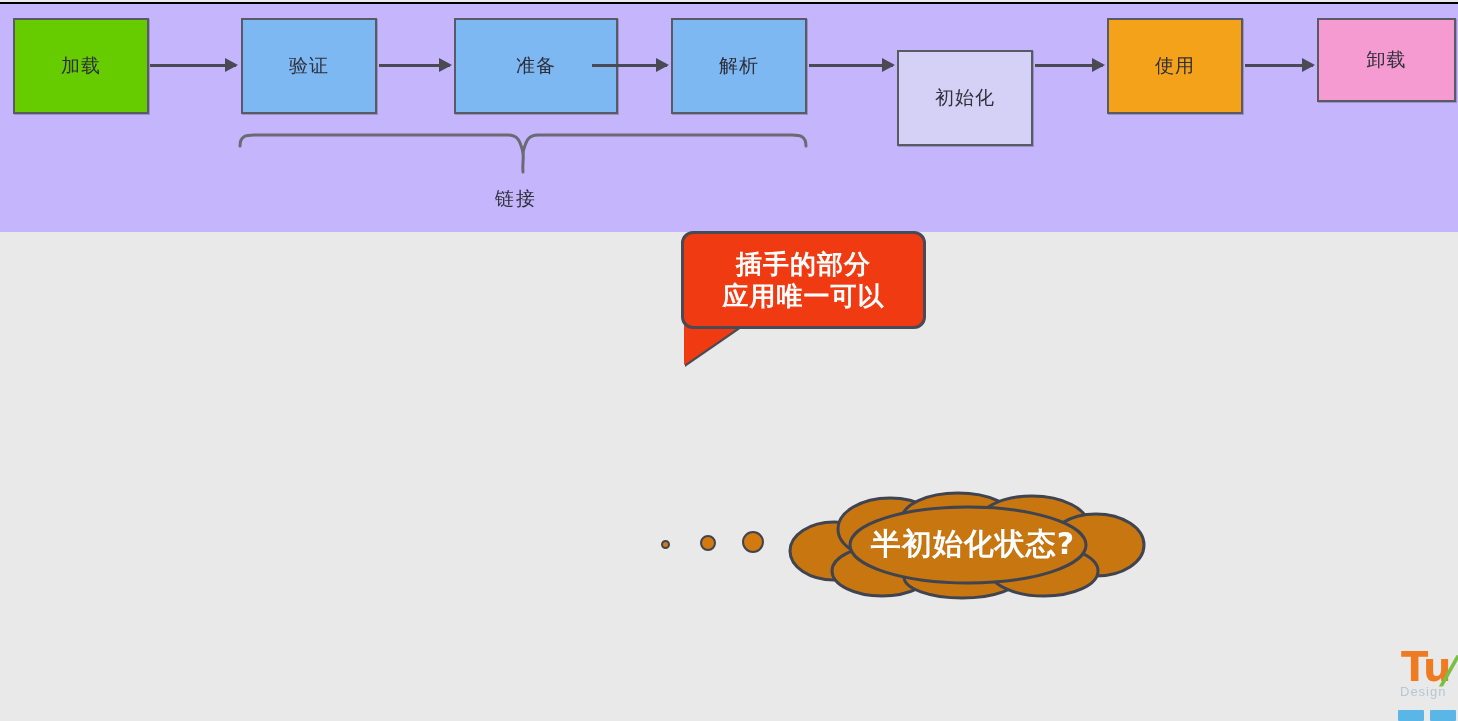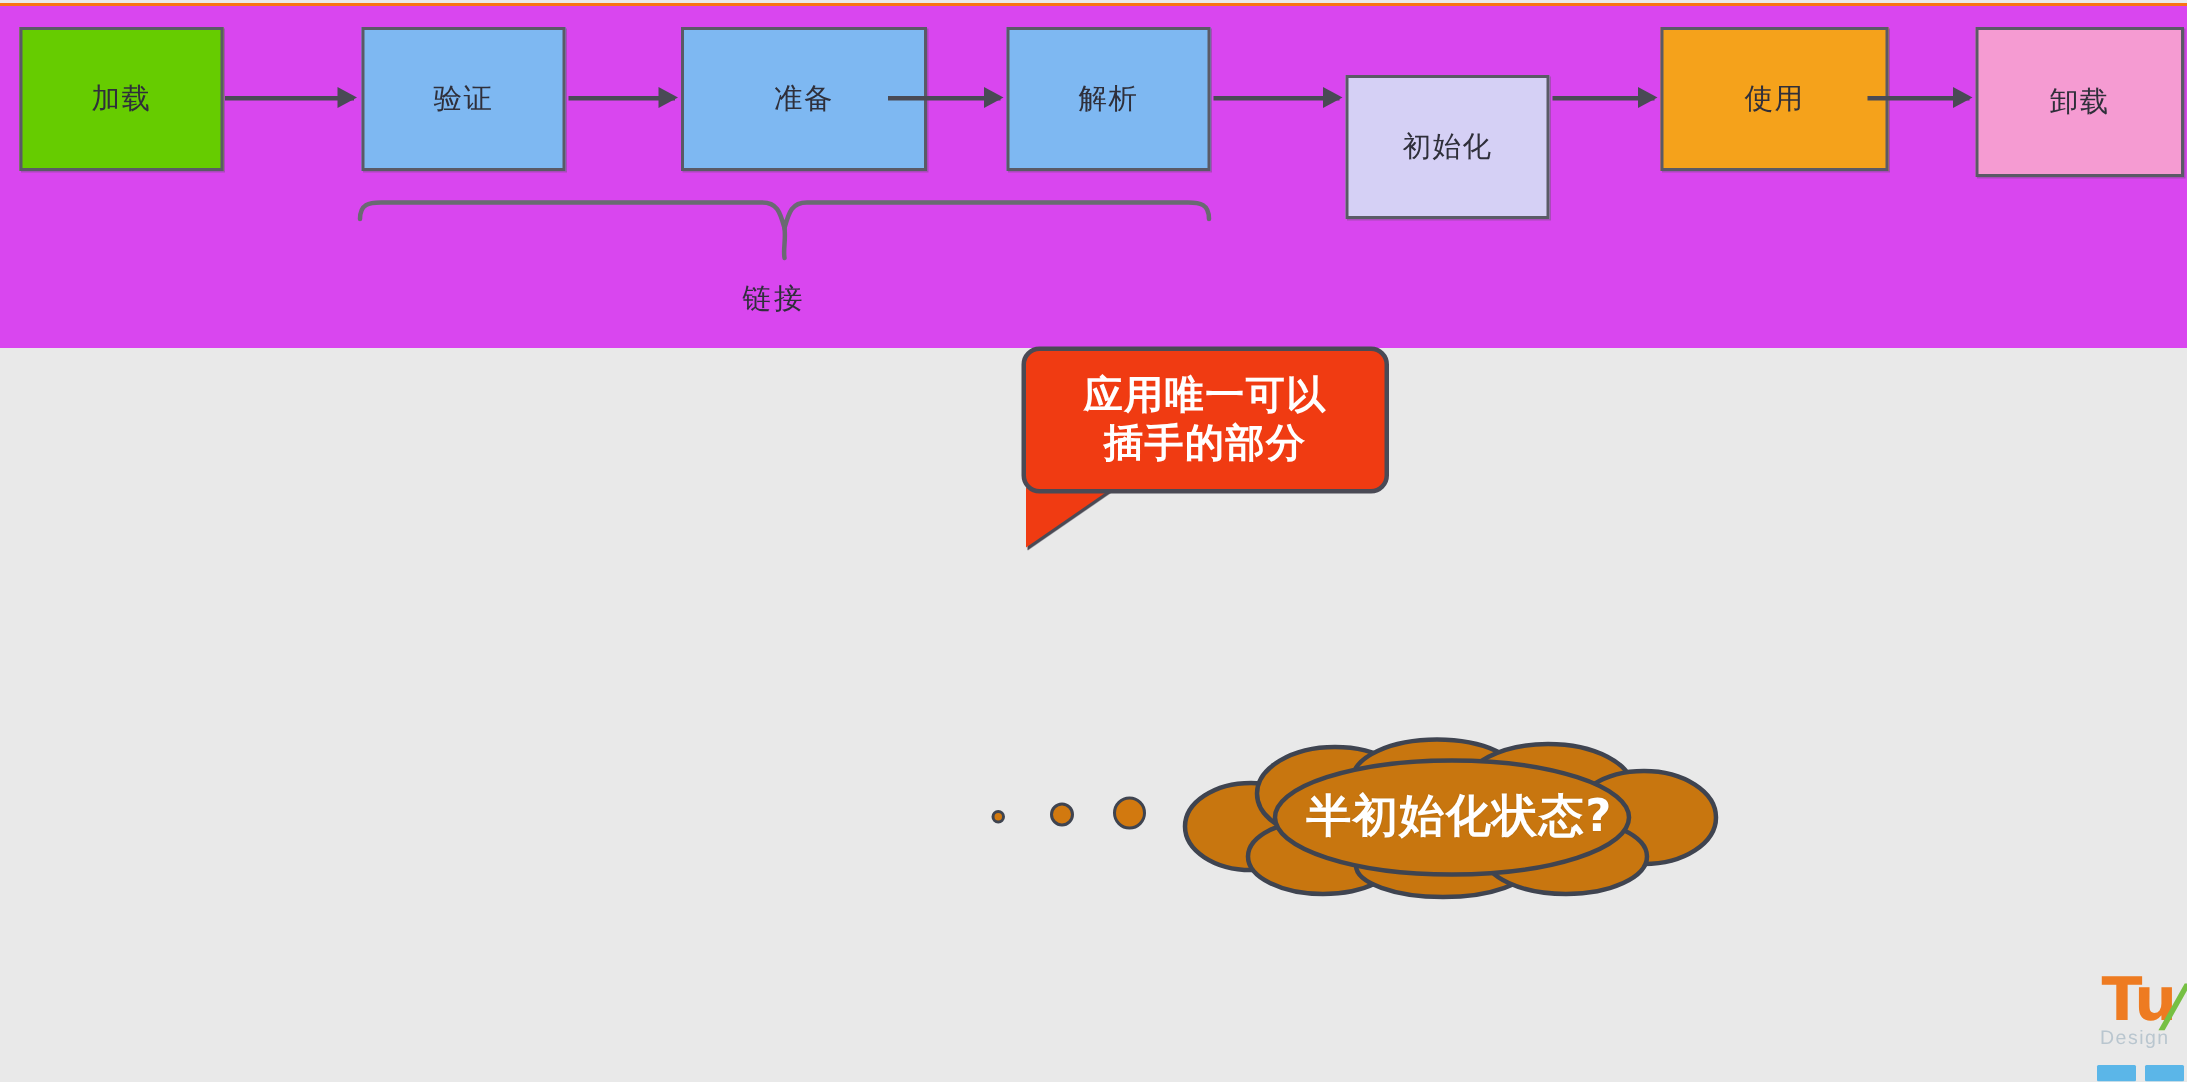--- a/index.html
+++ b/index.html
@@ -7,22 +7,22 @@
     width:1458px;height:721px;overflow:hidden;
     background:#eaeaea;
     font-family:"Liberation Sans","DejaVu Sans",sans-serif;
     position:relative;
   }
   #stage{position:absolute;left:0;top:0;width:1458px;height:721px;}
 
   
   .flow-panel{
     position:absolute;left:0;top:2px;width:1458px;height:230px;
-    background:#d946ef;
-    border-top:2px solid #f97316;
+    background:#c4b5fd;
+    border-top:2px solid #000000;
     overflow:hidden;
   }
   .node{
     position:absolute;
     border:2px solid #5a5a66;
     box-sizing:border-box;
     display:flex;align-items:center;justify-content:center;
     font-size:19px;
     color:#2f2f3a;
     letter-spacing:1px;
@@ -146,24 +146,24 @@
         </div>
         <div class="node" style="left: 454px; top: 14px; width: 164px; height: 96px; background: rgb(126, 184, 242);">
           <span>准备</span>
         </div>
         <div class="node" style="left: 671px; top: 14px; width: 136px; height: 96px; background: rgb(126, 184, 242); align-items: center;">
           <span>解析</span>
         </div>
         <div class="node" style="left: 897px; top: 14px; width: 136px; height: 96px; background: rgb(213, 208, 245); margin-top: 32px;">
           <span>初始化</span>
         </div>
-        <div class="node" style="left: 1107px; top: 14px; width: 152px; height: 96px; background: rgb(245, 162, 27);">
+        <div class="node" style="left: 1107px; top: 14px; width: 136px; height: 96px; background: rgb(245, 162, 27);">
           <span>使用</span>
         </div>
-        <div class="node" style="left: 1317px; top: 14px; width: 139px; height: 100px; background: rgb(245, 155, 210);">
+        <div class="node" style="left: 1317px; top: 14px; width: 139px; height: 84px; background: rgb(245, 155, 210);">
           <span>卸载</span>
         </div>
       </div>
     <div id="flow-arrows">
         <div class="arrow" style="left: 150px; top: 60px; width: 86px;"></div>
         <div class="arrow" style="left: 379px; top: 60px; width: 71px;"></div>
         <div class="arrow" style="left: 592px; top: 60px; width: 75px;"></div>
         <div class="arrow" style="left: 809px; top: 60px; width: 84px;"></div>
         <div class="arrow" style="left: 1035px; top: 60px; width: 68px;"></div>
         <div class="arrow" style="left: 1245px; top: 60px; width: 68px;"></div>
@@ -174,22 +174,22 @@
       <path d="M287,20 C288,28 286,34 287,40" fill="none" stroke="#6a6a72" stroke-width="3" stroke-linecap="round"></path>
     </svg>
     <div class="brace-label" style="left:476px;top:182px;width:80px;">链接</div>
   </div>
 
   <div class="gray-band"></div>
 
 
   <div class="bubble-tail"></div>
   <div class="bubble">
+    <div>插手的部分</div>
     <div>应用唯一可以</div>
-    <div>插手的部分</div>
   </div>
 
   <div id="dots">
       <div class="dot" style="left: 661px; top: 540px; width: 9px; height: 9px;"></div>
       <div class="dot" style="left: 700px; top: 535px; width: 16px; height: 16px;"></div>
       <div class="dot" style="left: 742px; top: 531px; width: 22px; height: 22px;"></div>
     </div>
 
   <div class="cloud">
     <svg width="362" height="111" viewBox="0 0 362 111">

